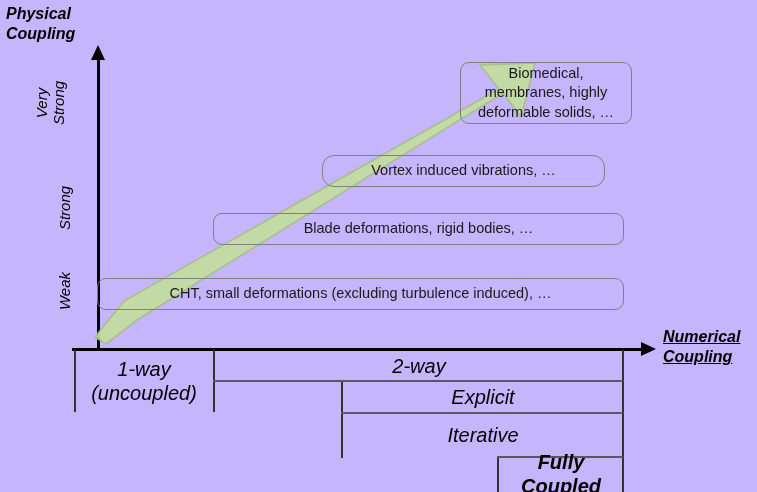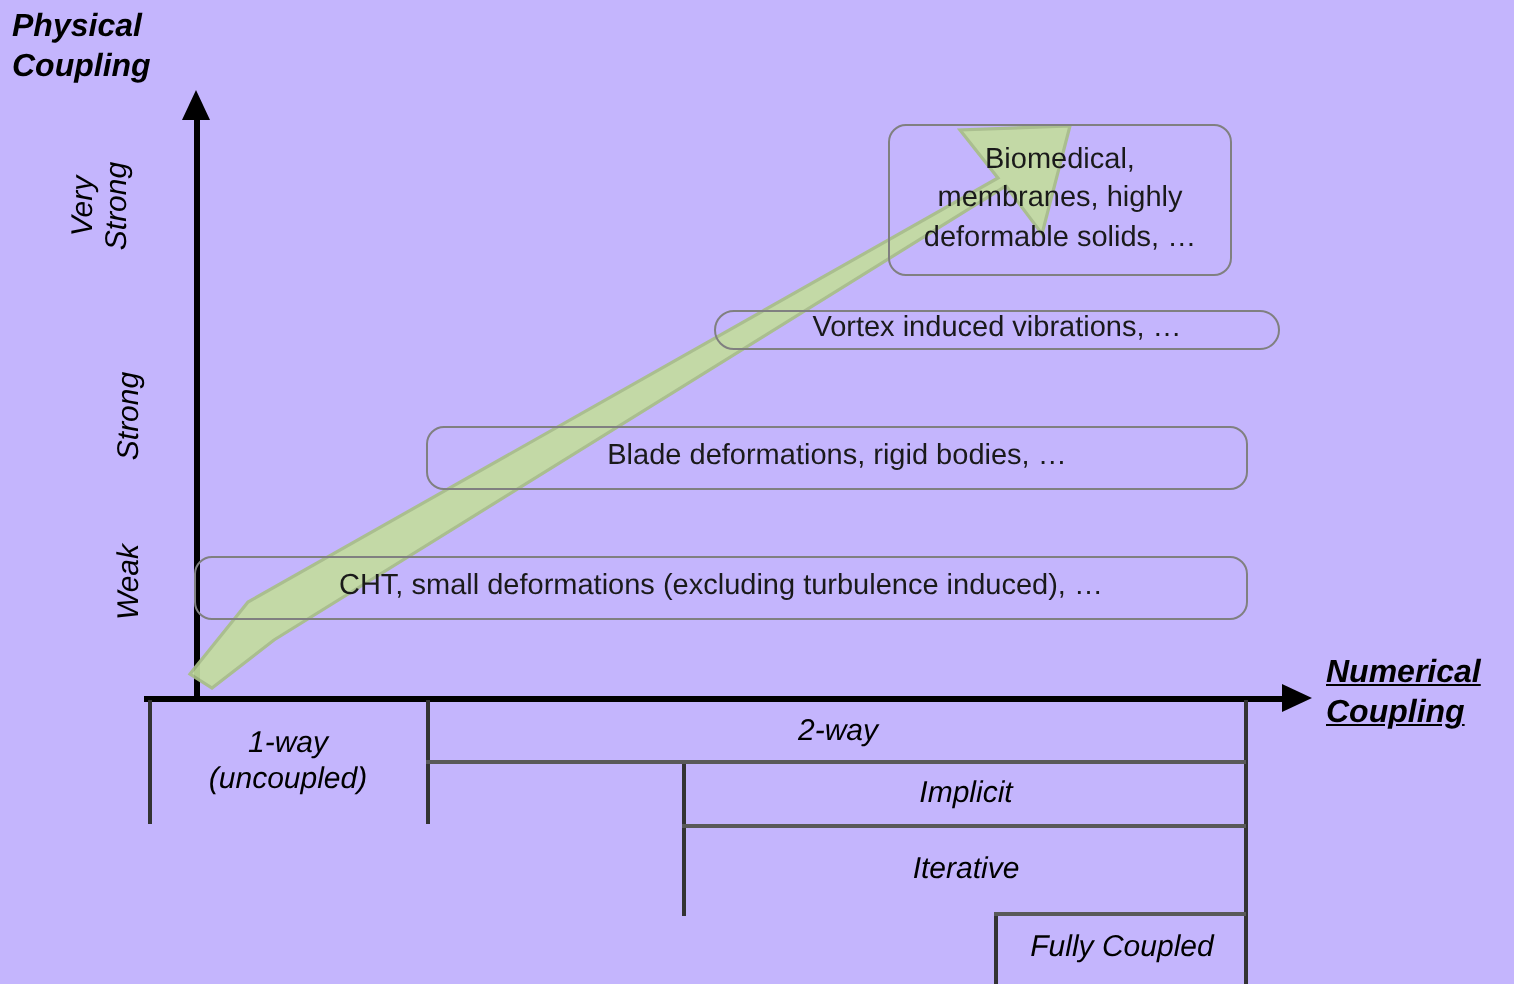--- a/index.html
+++ b/index.html
@@ -89,49 +89,49 @@
     background: transparent;
     color: #1a1a1a;
     font-size: 14.5px;
     display: flex;
     align-items: center;
     justify-content: center;
     text-align: center;
     line-height: 1.33;
     padding: 2px 8px;
   }
-  #box-biomedical { left: 444px; top: 62px;  width: 172px; height: 76px; }
-  #box-vortex     { left: 357px; top: 155px; width: 283px; height: 20px; border-radius: 12px; }
+  #box-biomedical { left: 460px; top: 62px;  width: 172px; height: 62px; }
+  #box-vortex     { left: 322px; top: 155px; width: 283px; height: 32px; border-radius: 12px; }
   #box-blade      { left: 213px; top: 213px; width: 411px; height: 32px; }
   #box-cht        { left: 97px;  top: 278px; width: 527px; height: 32px; }
 
   
   .tbl-line { position: absolute; background: #595959; }
   .tbl-line.v { width: 1.6px; }
   .tbl-line.h { height: 1.6px; }
   .tbl-line.dark { background: #333333; }
 
   .tbl-cell {
     position: absolute;
     font-style: italic;
-    font-size: 15px;
+    font-size: 20px;
     color: #000000;
     display: flex;
     align-items: center;
     justify-content: center;
     text-align: center;
     line-height: 1.2;
   }
 
   #cell-1way     { left: 76px;  top: 352px; width: 136px; height: 58px; }
   #cell-2way     { left: 215px; top: 352px; width: 408px; height: 28px; }
   #cell-explicit { left: 215px; top: 382px; width: 125px; height: 48px; }
   #cell-implicit { left: 343px; top: 382px; width: 280px; height: 30px; }
   #cell-iterative{ left: 343px; top: 414px; width: 280px; height: 42px; }
-  #cell-fully    { left: 499px; top: 458px; width: 124px; height: 32px; }
+  #cell-fully    { left: 499px; top: 458px; width: 124px; height: 32px; font-weight: bold; }
 
   
   #watermark {
     position: absolute;
     left: 640px;
     top: 448px;
     display: flex;
     align-items: center;
     gap: 6px;
     opacity: 0.42;
@@ -189,18 +189,18 @@
   <div class="tbl-line h" style="left:341px; top:412px; width:282px;"></div>
   <div class="tbl-line h" style="left:497px; top:456px; width:126px;"></div>
 
   <div class="tbl-cell" id="cell-1way">
     <div>
       <div>1-way</div>
       <div>(uncoupled)</div>
     </div>
   </div>
   <div class="tbl-cell" id="cell-2way">2-way</div>
-  <div class="tbl-cell" id="cell-implicit">Implicit</div>
+  <div class="tbl-cell" id="cell-implicit">Explicit</div>
   <div class="tbl-cell" id="cell-iterative">Iterative</div>
   <div class="tbl-cell" id="cell-fully">Fully Coupled</div>
 
 
 </div>
 
 </body></html>

